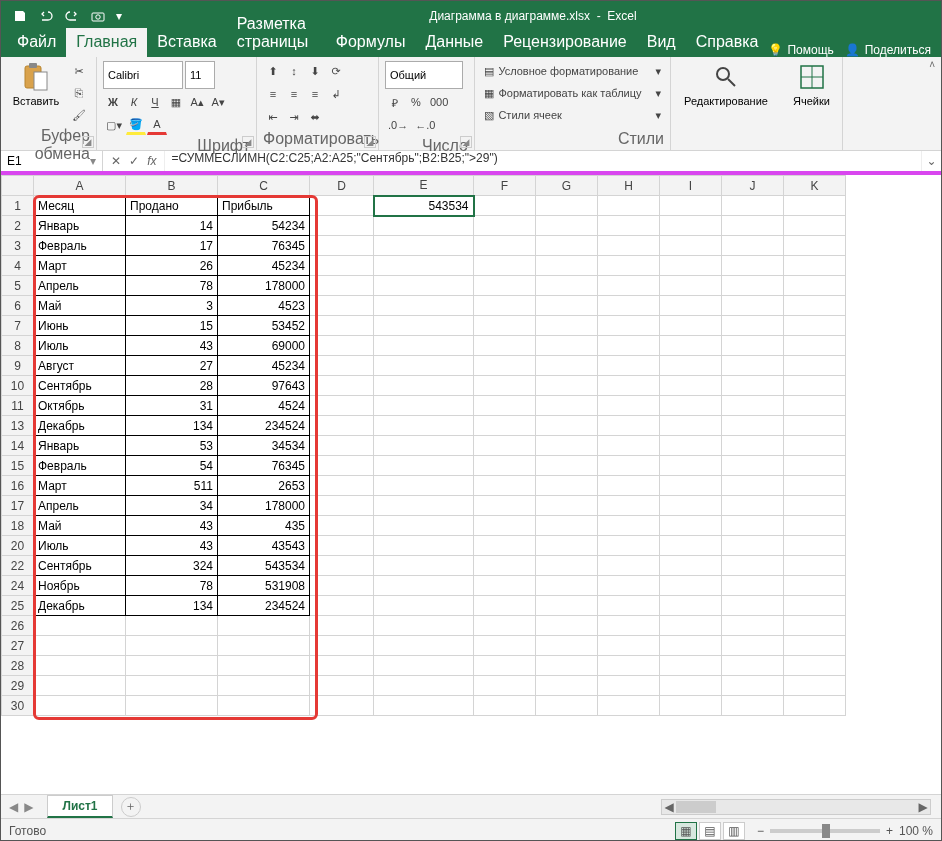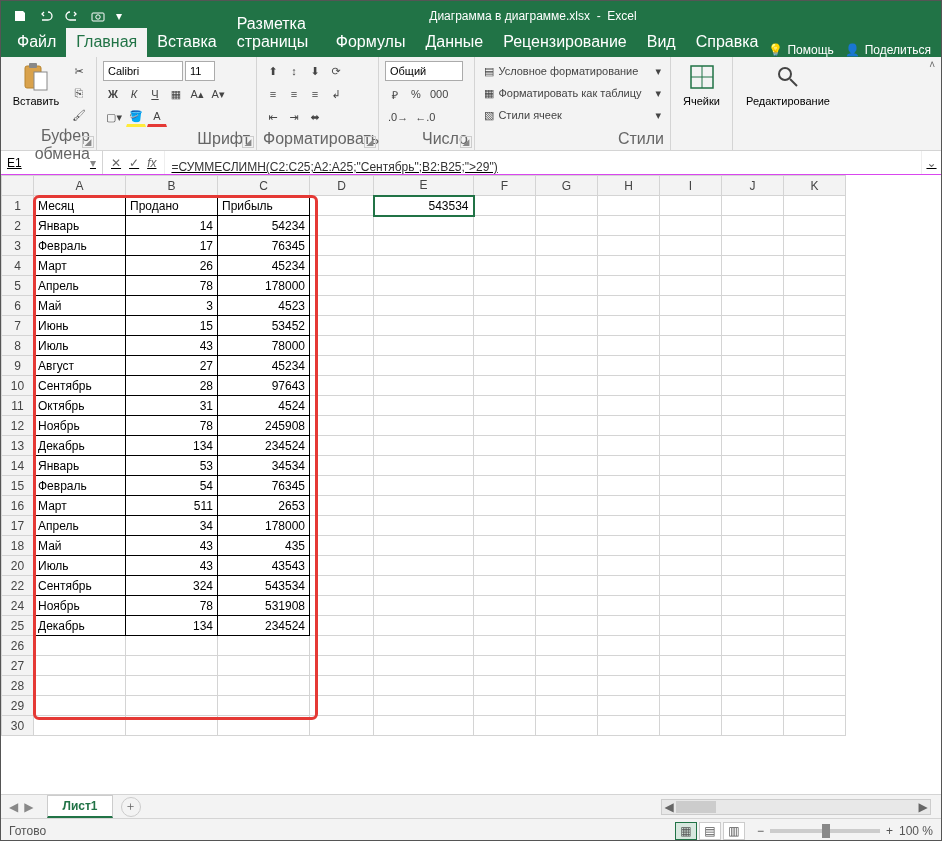--- a/index.html
+++ b/index.html
@@ -24,25 +24,25 @@
   
   .ribbon { background:#f3f3f3; height:94px; border-bottom:1px solid #d4d4d4; display:flex; }
   .group { border-right:1px solid #d4d4d4; padding:4px 6px 2px; display:flex; flex-direction:column; justify-content:space-between; position:relative; }
   .group-label { text-align:right; font-size:16px; color:#666; padding-top:2px; }
   .group-body { display:flex; align-items:flex-start; gap:4px; flex:1; }
   .col { display:flex; flex-direction:column; gap:2px; }
   .rbtn { min-width:20px; height:20px; display:flex; align-items:center; justify-content:center; border:1px solid transparent; font-size:11px; color:#444; padding:0 2px; }
   .big-btn { display:flex; flex-direction:column; align-items:center; gap:2px; width:58px; }
   .big-btn .ico { width:32px; height:32px; display:flex; align-items:center; justify-content:center; }
   .dd { display:flex; align-items:center; }
-  .dd select, .dd input { font-size:11px; border:1px solid #ababab; background:#fff; height:20px; padding:0 4px; }
+  .dd select, .dd input { font-size:11px; border:1px solid #ababab; background:#fff; height:28px; padding:0 4px; }
   .launcher { position:absolute; right:2px; bottom:2px; width:12px; height:12px; font-size:9px; color:#888; display:flex; align-items:center; justify-content:center; border:1px solid #ccc; }
 
   
-  .namebox-row { height:24px; border-bottom:1px solid #d946ef; display:flex; align-items:flex-end; background:#fff;text-decoration:underline; }
+  .namebox-row { height:24px; border-bottom:4px solid #d946ef; display:flex; align-items:flex-start; background:#fff; }
   .namebox { width:102px; border-right:1px solid #d4d4d4; height:100%; display:flex; align-items:center; padding:0 6px; font-size:12px; justify-content:space-between; }
   .fx-btns { display:flex; align-items:center; gap:8px; padding:0 8px; color:#666; border-right:1px solid #eee; height:100%; }
   .formula-input { flex:1; padding:0 6px; font-size:12px; color:#333; }
   .collapse-btn { width:20px; display:flex; align-items:center; justify-content:center; color:#666; border-left:1px solid #eee; height:100%; }
 
   
   .grid-wrap { position:relative; height: calc(841px - 30px - 26px - 94px - 24px - 24px - 24px); overflow:hidden; background:#fff; }
   .grid { border-collapse:collapse; table-layout:fixed; }
   .grid th, .grid td { border:1px solid #d4d4d4; height:20px; font-size:12px; padding:0 4px; overflow:hidden; white-space:nowrap; }
   .grid th { background:#f3f3f3; font-weight:normal; color:#444; text-align:center; position:sticky; }
@@ -244,46 +244,46 @@
         </div>
       <div class="rbtn" style="width:100%; justify-content:flex-start; gap:4px;">
           <span>▧</span>
           <span>Стили ячеек</span>
           <span style="margin-left:auto;">▾</span>
         </div>
     </div>
     <div class="group-label">Стили</div>
   </div>
 
+  <div class="group" style="width:110px; border-right:none;">
+    <div class="group-body" style="justify-content:center;">
+      <div class="big-btn" style="width:90px;">
+        <span class="ico">
+            <svg width="26" height="26" viewBox="0 0 26 26">
+              <circle cx="10" cy="10" r="6" fill="none" stroke="#444" stroke-width="2"></circle>
+              <line x1="15" y1="15" x2="22" y2="22" stroke="#444" stroke-width="2"></line>
+            </svg>
+          </span>
+        <span style="font-size:11px;">Редактирование</span>
+      </div>
+    </div>
+    <div class="group-label"></div>
+  </div>
+
   <div class="group" style="width:62px;">
     <div class="group-body" style="justify-content:center;">
       <div class="big-btn">
         <span class="ico">
             <svg width="28" height="28" viewBox="0 0 28 28">
               <rect x="3" y="3" width="22" height="22" fill="none" stroke="#217346" stroke-width="1.5"></rect>
               <line x1="3" y1="14" x2="25" y2="14" stroke="#217346"></line>
               <line x1="14" y1="3" x2="14" y2="25" stroke="#217346"></line>
             </svg>
           </span>
         <span style="font-size:11px;">Ячейки</span>
-      </div>
-    </div>
-    <div class="group-label"></div>
-  </div>
-
-  <div class="group" style="width:110px; border-right:none;">
-    <div class="group-body" style="justify-content:center;">
-      <div class="big-btn" style="width:90px;">
-        <span class="ico">
-            <svg width="26" height="26" viewBox="0 0 26 26">
-              <circle cx="10" cy="10" r="6" fill="none" stroke="#444" stroke-width="2"></circle>
-              <line x1="15" y1="15" x2="22" y2="22" stroke="#444" stroke-width="2"></line>
-            </svg>
-          </span>
-        <span style="font-size:11px;">Редактирование</span>
       </div>
     </div>
     <div class="group-label"></div>
   </div>
   <span class="collapse-ribbon">˄</span>
 </div>
 
 <div class="namebox-row">
   <div class="namebox">
     <span>E1</span>
@@ -424,21 +424,21 @@
           <td class="empty"></td>
           <td class="empty"></td>
           <td class="empty"></td>
           <td class="empty"></td>
           <td class="empty"></td>
         </tr>
         <tr class="data-border">
           <th class="rowhdr">8</th>
           <td class="dcell">Июль</td>
           <td class="dcell num">43</td>
-          <td class="dcell num">78000</td>
+          <td class="dcell num">69000</td>
           <td class="empty"></td>
           <td class="empty"></td>
           <td class="empty"></td>
           <td class="empty"></td>
           <td class="empty"></td>
           <td class="empty"></td>
           <td class="empty"></td>
           <td class="empty"></td>
         </tr>
         <tr class="data-border">
@@ -467,34 +467,20 @@
           <td class="empty"></td>
           <td class="empty"></td>
           <td class="empty"></td>
           <td class="empty"></td>
         </tr>
         <tr class="data-border">
           <th class="rowhdr">11</th>
           <td class="dcell">Октябрь</td>
           <td class="dcell num">31</td>
           <td class="dcell num">4524</td>
-          <td class="empty"></td>
-          <td class="empty"></td>
-          <td class="empty"></td>
-          <td class="empty"></td>
-          <td class="empty"></td>
-          <td class="empty"></td>
-          <td class="empty"></td>
-          <td class="empty"></td>
-        </tr>
-        <tr class="data-border">
-          <th class="rowhdr">12</th>
-          <td class="dcell">Ноябрь</td>
-          <td class="dcell num">78</td>
-          <td class="dcell num">245908</td>
           <td class="empty"></td>
           <td class="empty"></td>
           <td class="empty"></td>
           <td class="empty"></td>
           <td class="empty"></td>
           <td class="empty"></td>
           <td class="empty"></td>
           <td class="empty"></td>
         </tr>
         <tr class="data-border">

